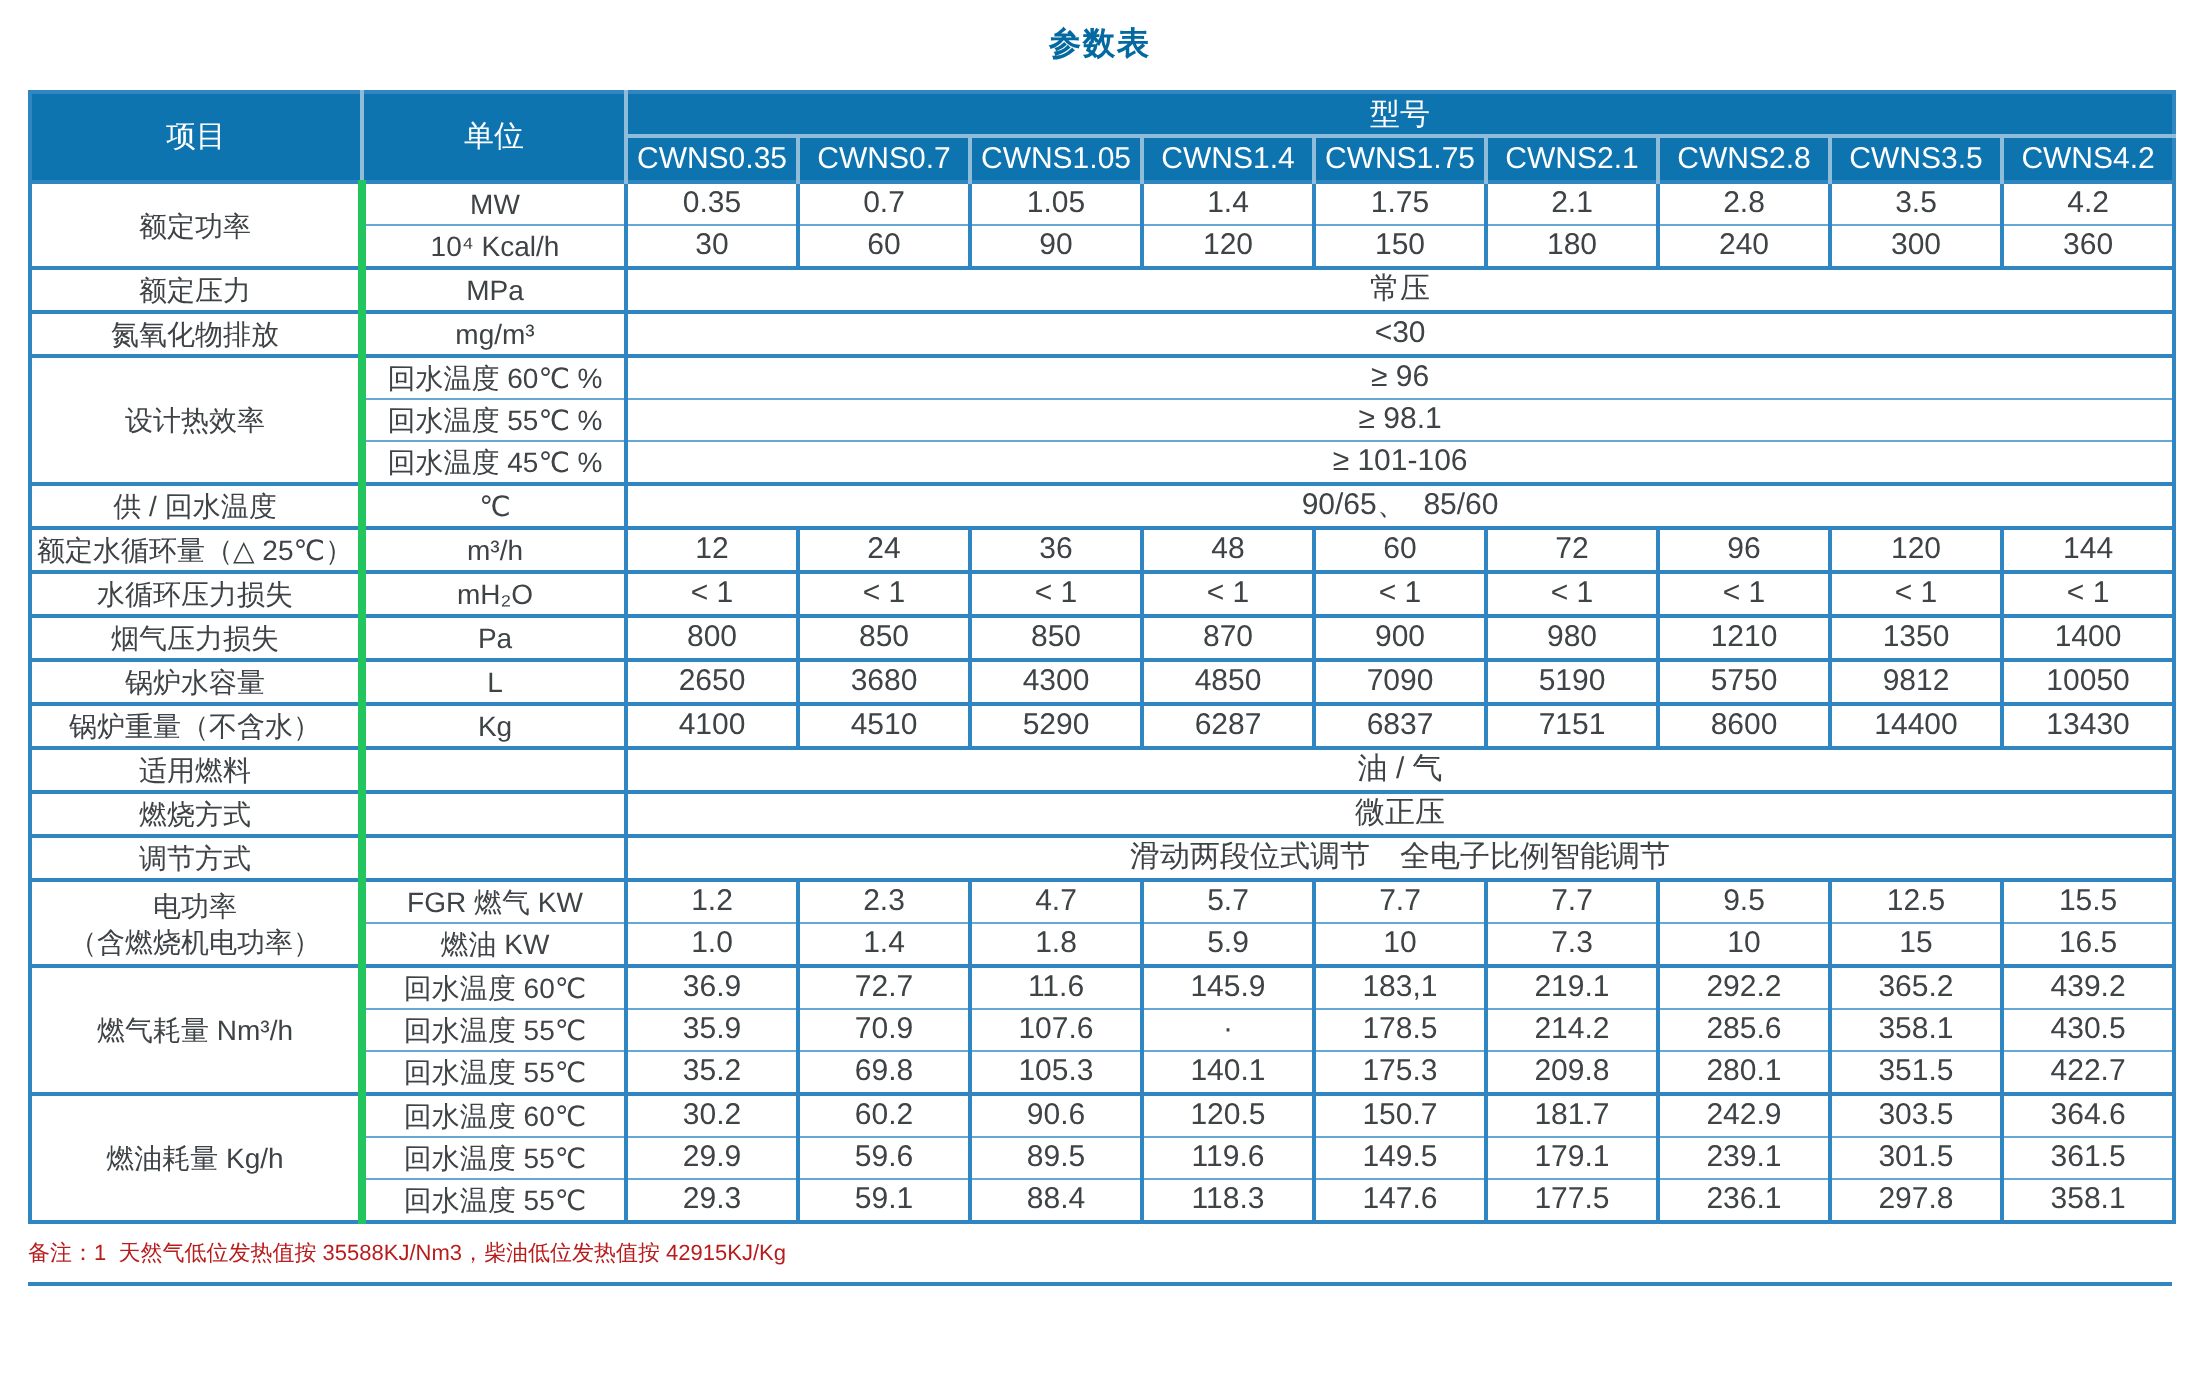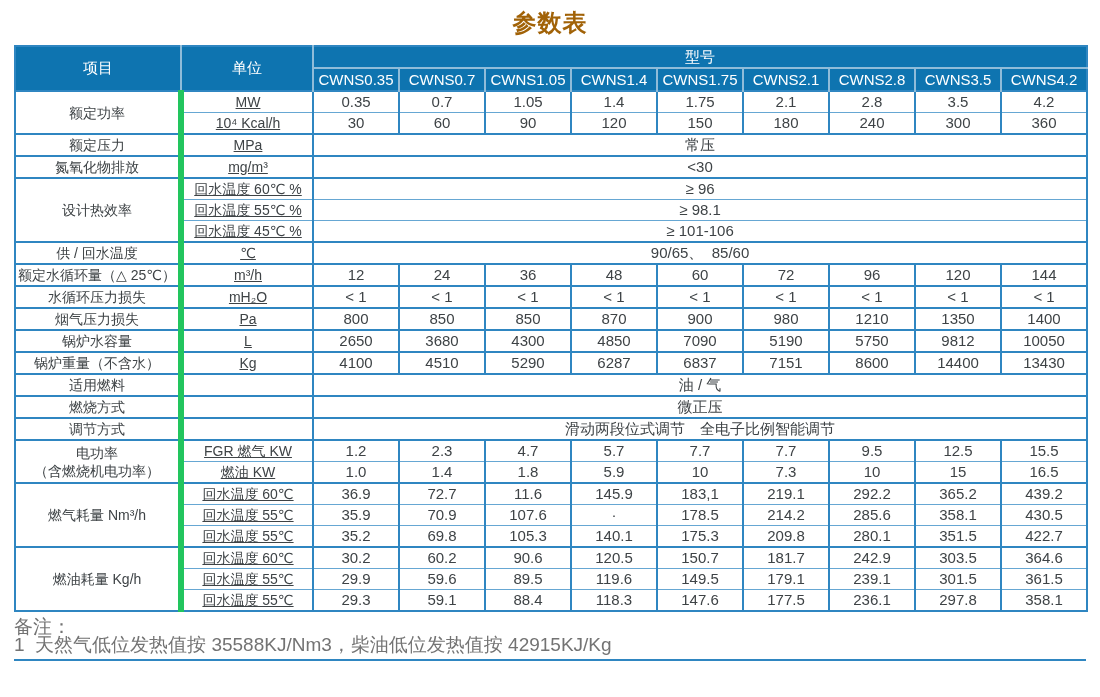--- a/index.html
+++ b/index.html
@@ -3,22 +3,22 @@
 <meta charset="utf-8">
 <style>
   html,body{margin:0;padding:0;background:#ffffff;}
   body{
     width:1100px;height:697px;overflow:hidden;
     font-family:"Liberation Sans","DejaVu Sans",sans-serif;
     color:#3e4346;
   }
   .page-title{
     margin-top:8px;height:30px;line-height:30px;
-    text-align:center;font-size:24px;font-weight:600;
-    color:#a16207;letter-spacing:1px;
+    text-align:center;font-size:16px;font-weight:600;
+    color:#0369a1;letter-spacing:1px;
   }
   table.param{
     margin:7px 0 0 14px;width:1072px;
     border-collapse:collapse;table-layout:fixed;
     border:2px solid #2f86c1;
   }
   thead th{
     background:#0e74b0;color:#ffffff;font-weight:400;
     font-size:15px;padding:0;
   }
@@ -27,27 +27,27 @@
   th.head-item,th.head-unit{border-right:2px solid #8fbcd9;margin-top:12px;}
   th.head-model{border-bottom:2px solid #8fbcd9;}
   th.model-th + th.model-th{border-left:2px solid #8fbcd9;}
   tbody td{
     height:20px;line-height:20px;padding:0 2px;
     text-align:center;font-size:15px;color:#3e4346;
     white-space:pre-wrap;overflow:hidden;
   }
   td.item-cell,td.unit-cell{font-size:14px;}
   td.item-cell{white-space:pre-line;line-height:18px;}
-  td.unit-cell{border-left:6px solid #22c55e;border-right:2px solid #2f86c1;text-decoration:underline;}
+  td.unit-cell{border-left:4px solid #22c55e;border-right:2px solid #2f86c1;}
   td.val-cell + td.val-cell{border-left:2px solid #2f86c1;}
   tr.g-start td{border-top:2px solid #2f86c1;}
   tr.g-inner td{border-top:1px solid #66a7d3;}
   .notes{
     margin:6px 0 0 14px;width:1072px;
-    display:flex;font-size:19px;color:#737373;flex-direction:column;
+    display:flex;font-size:11px;color:#b91c1c;
   }
   .notes-label{white-space:nowrap;line-height:18px;}
   .note-line{line-height:18px;white-space:pre-wrap;}
   .bottom-rule{
     margin:5px 0 0 14px;width:1072px;height:2px;background:#2f86c1;
   }
 </style>
 </head>
 <body>
 

